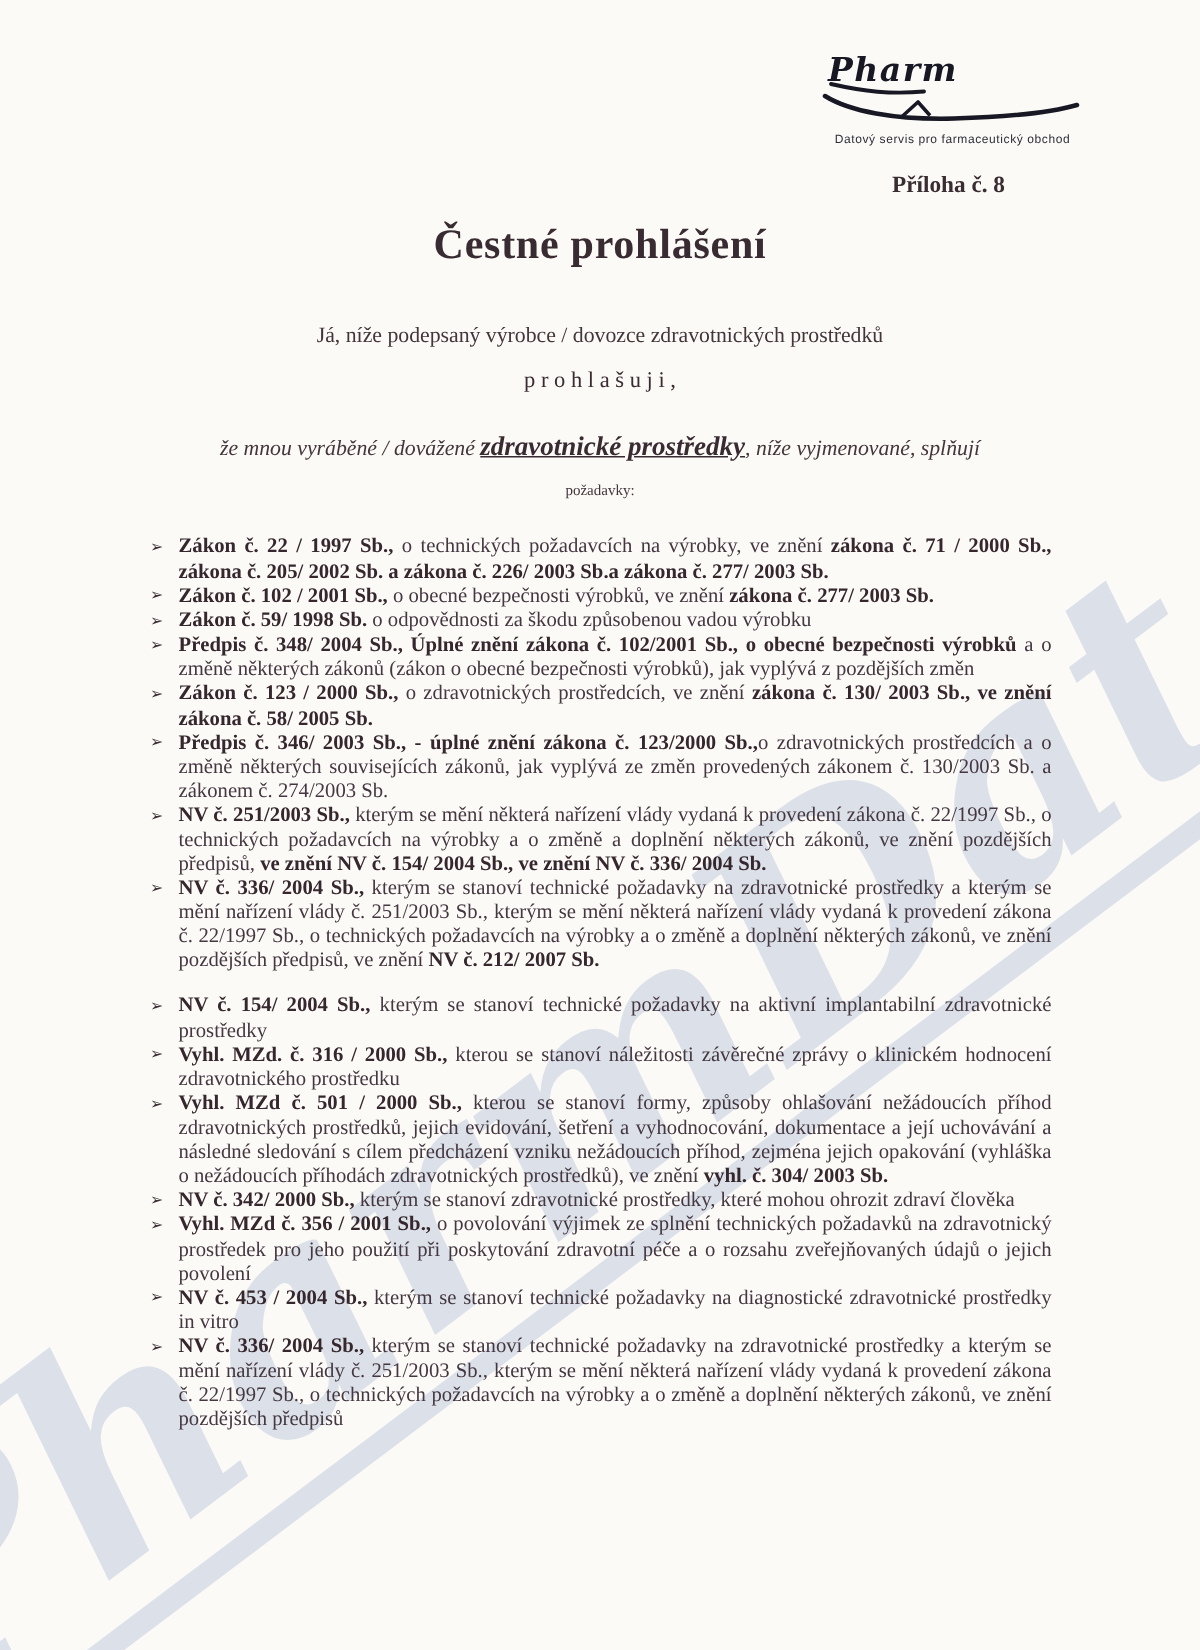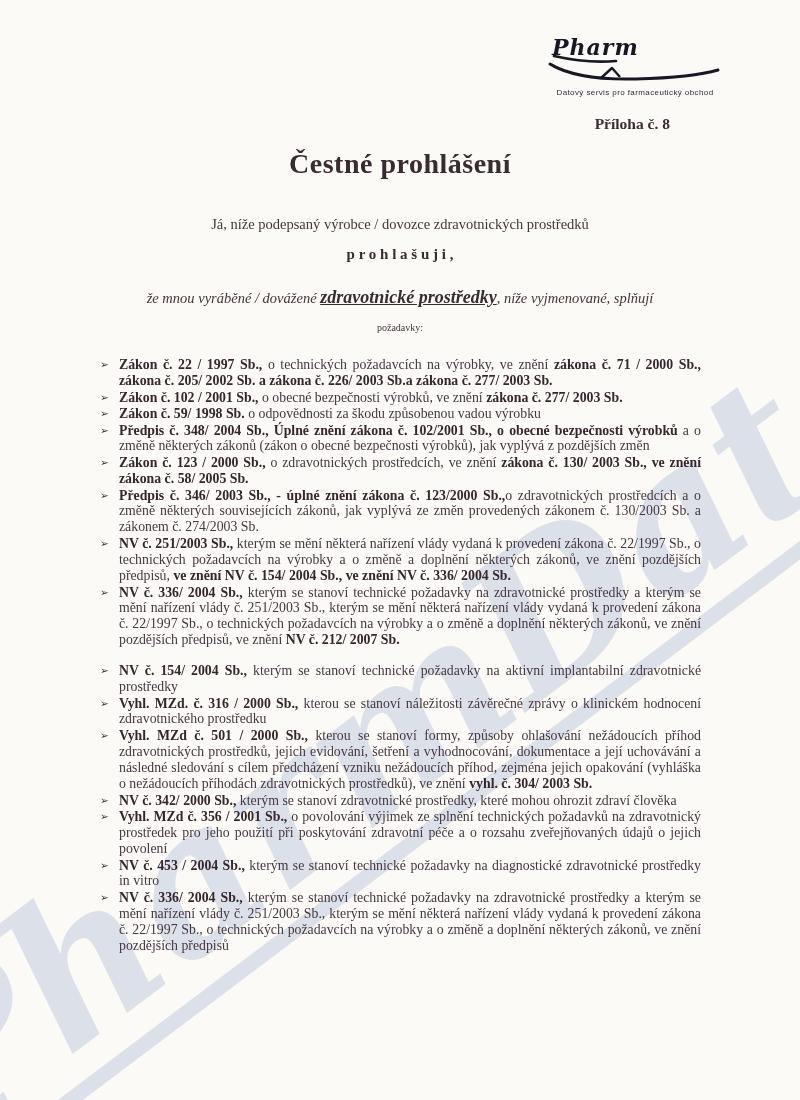--- a/index.html
+++ b/index.html
@@ -68,21 +68,21 @@
     font-size: 28px; font-weight: 700;
     letter-spacing: 0.5px; color: #382b31;
   }
 
   .intro1 {
     position: absolute; top: 216px; left: 0; width: 100%;
     text-align: center; font-size: 14.5px;
   }
   .prohlasuji {
     position: absolute; top: 246px; left: 0; width: 100%;
-    text-align: center; font-size: 15px; font-weight: 700; color: #382b31;
+    text-align: center; font-size: 15px; font-weight: 400; color: #382b31;
   }
   .intro2 {
     position: absolute; top: 287px; left: 0; width: 100%;
     text-align: center; font-size: 14.5px; font-style: italic;
   }
   .intro2 .highlight {
     font-size: 18px; font-weight: 700;
     text-decoration: underline;
     color: #382b31;
   }

